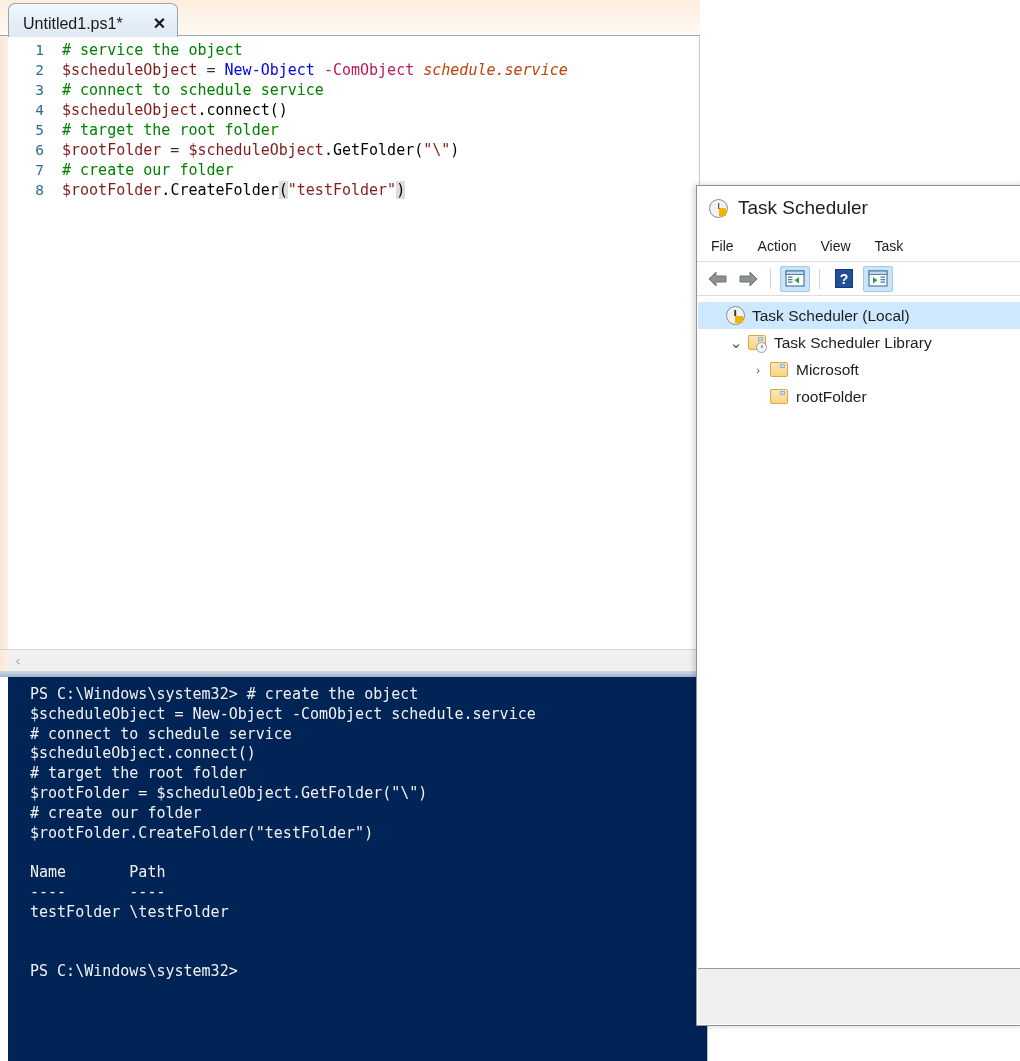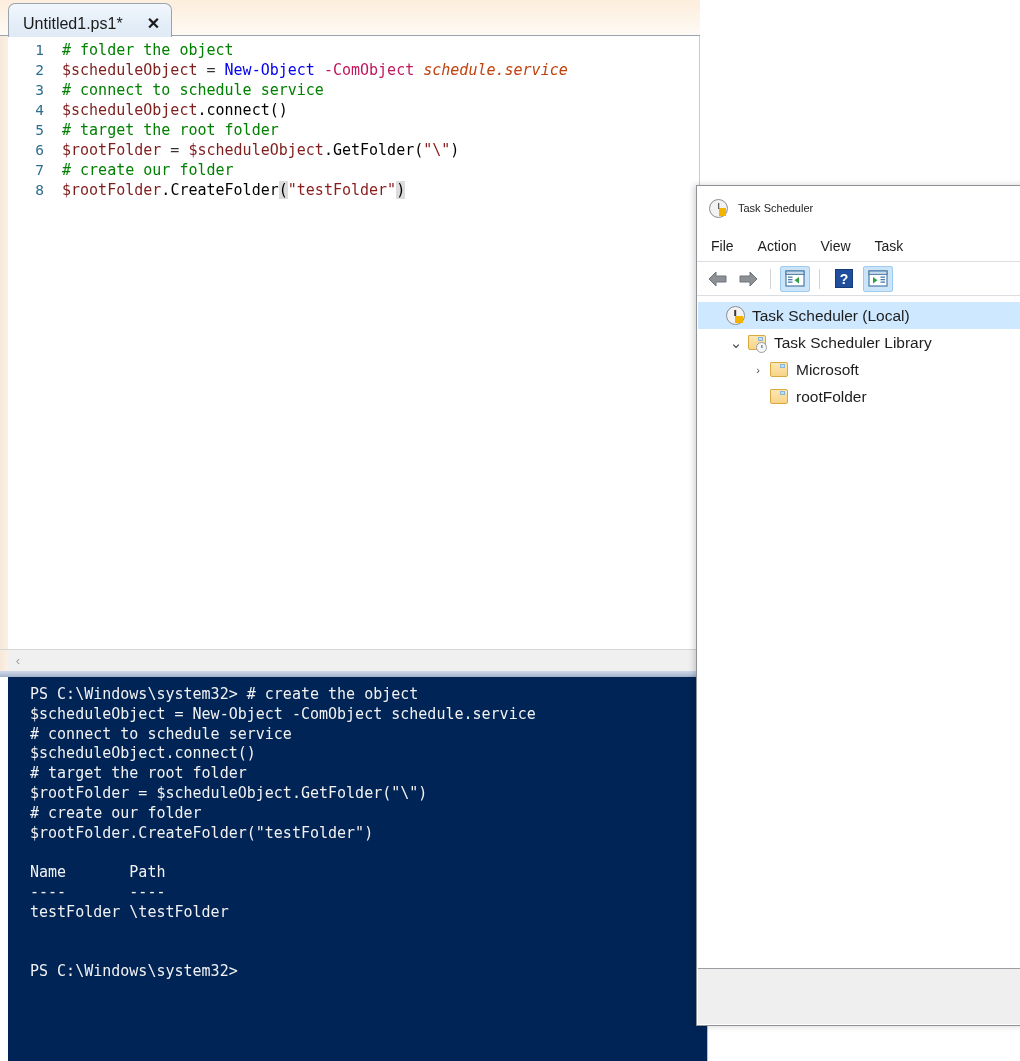--- a/index.html
+++ b/index.html
@@ -45,21 +45,21 @@
     height: 34px;
     min-width: 160px;
     box-sizing: border-box;
     background: linear-gradient(180deg, #f2f7fc 0%, #e4eef8 60%, #dfeaf6 100%);
     border: 1px solid #9aa4b0;
     border-bottom: none;
     border-radius: 7px 7px 0 0;
     display: flex;
     align-items: center;
     padding: 6px 11px 0 14px;
-    gap: 24px;
+    gap: 30px;
     z-index: 3;
   }
   .tab-title {
     font-size: 16px;
     color: #1b1b1b;
     line-height: 1;
     white-space: nowrap;
   }
   .tab-close {
     font-size: 16px;
@@ -213,21 +213,21 @@
   .ts-titlebar {
     height: 44px;
     background: #ffffff;
     display: flex;
     align-items: center;
     padding-left: 12px;
     gap: 10px;
     box-sizing: border-box;
   }
   .ts-title-text {
-    font-size: 11px;
+    font-size: 19px;
     color: #1d1d1d;
   }
   .clock-icon {
     width: 19px; height: 19px;
     border-radius: 50%;
     background: #f2f2f2;
     border: 1.6px solid #8a8d91;
     position: relative;
     box-sizing: border-box;
     flex: 0 0 auto;
@@ -397,21 +397,21 @@
     <div class="tab-strip">
       <div class="tab">
         <span class="tab-title">Untitled1.ps1*</span>
         <span class="tab-close">✕</span>
       </div>
     </div>
 
     <div class="editor-pane">
       <div class="editor-leftstrip"></div>
       <div class="code-area" id="code-area">
-          <div class="code-line"><span class="lnum">1</span><span class="ctext"><span class="c-comment"># folder the object</span></span></div>
+          <div class="code-line"><span class="lnum">1</span><span class="ctext"><span class="c-comment"># service the object</span></span></div>
           <div class="code-line"><span class="lnum">2</span><span class="ctext"><span class="c-var">$scheduleObject</span><span class="c-op"> = </span><span class="c-cmdlet">New-Object</span><span class="c-op"> </span><span class="c-param">-ComObject</span><span class="c-op"> </span><span class="c-arg">schedule.service</span></span></div>
           <div class="code-line"><span class="lnum">3</span><span class="ctext"><span class="c-comment"># connect to schedule service</span></span></div>
           <div class="code-line"><span class="lnum">4</span><span class="ctext"><span class="c-var">$scheduleObject</span><span class="c-punct">.</span><span class="c-member">connect</span><span class="c-punct">()</span></span></div>
           <div class="code-line"><span class="lnum">5</span><span class="ctext"><span class="c-comment"># target the root folder</span></span></div>
           <div class="code-line"><span class="lnum">6</span><span class="ctext"><span class="c-var">$rootFolder</span><span class="c-op"> = </span><span class="c-var">$scheduleObject</span><span class="c-punct">.</span><span class="c-member">GetFolder</span><span class="c-punct">(</span><span class="c-string">"\"</span><span class="c-punct">)</span></span></div>
           <div class="code-line"><span class="lnum">7</span><span class="ctext"><span class="c-comment"># create our folder</span></span></div>
           <div class="code-line"><span class="lnum">8</span><span class="ctext"><span class="c-var">$rootFolder</span><span class="c-punct">.</span><span class="c-member">CreateFolder</span><span class="c-bracket-hl">(</span><span class="c-string">"testFolder"</span><span class="c-bracket-hl">)</span></span></div>
         </div>
     </div>
 

